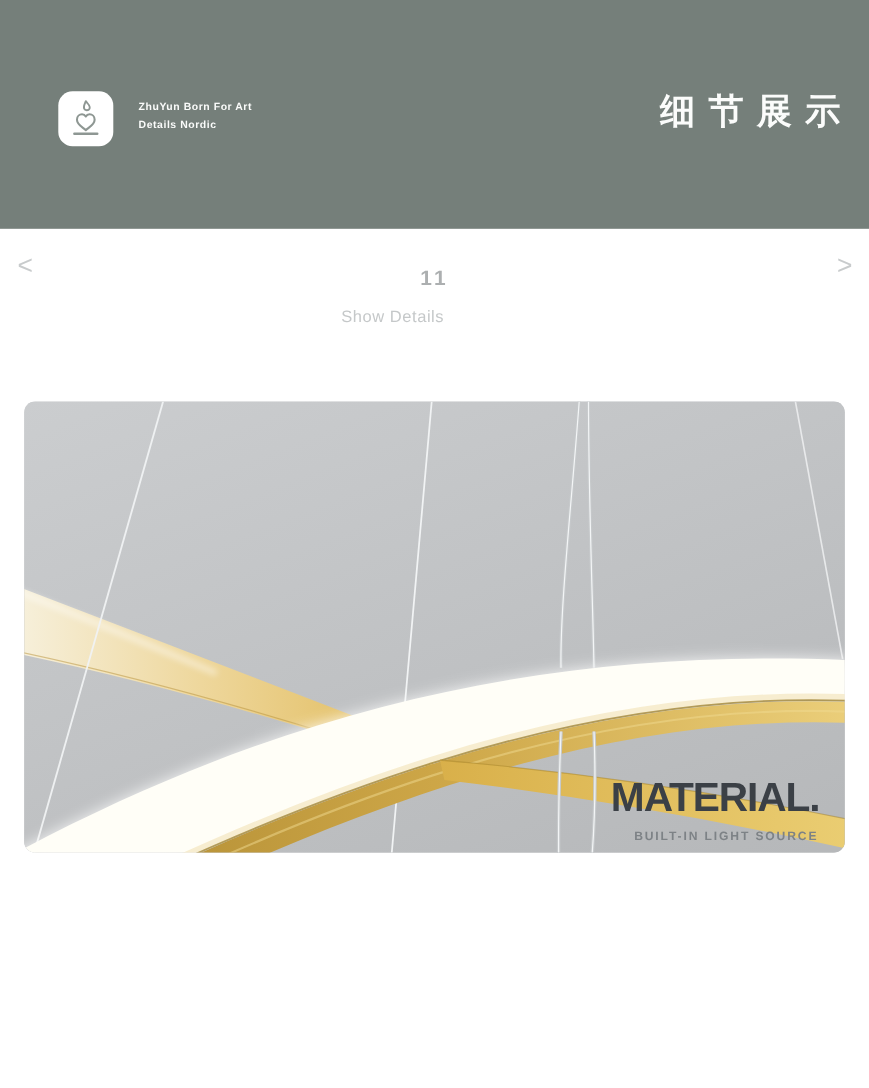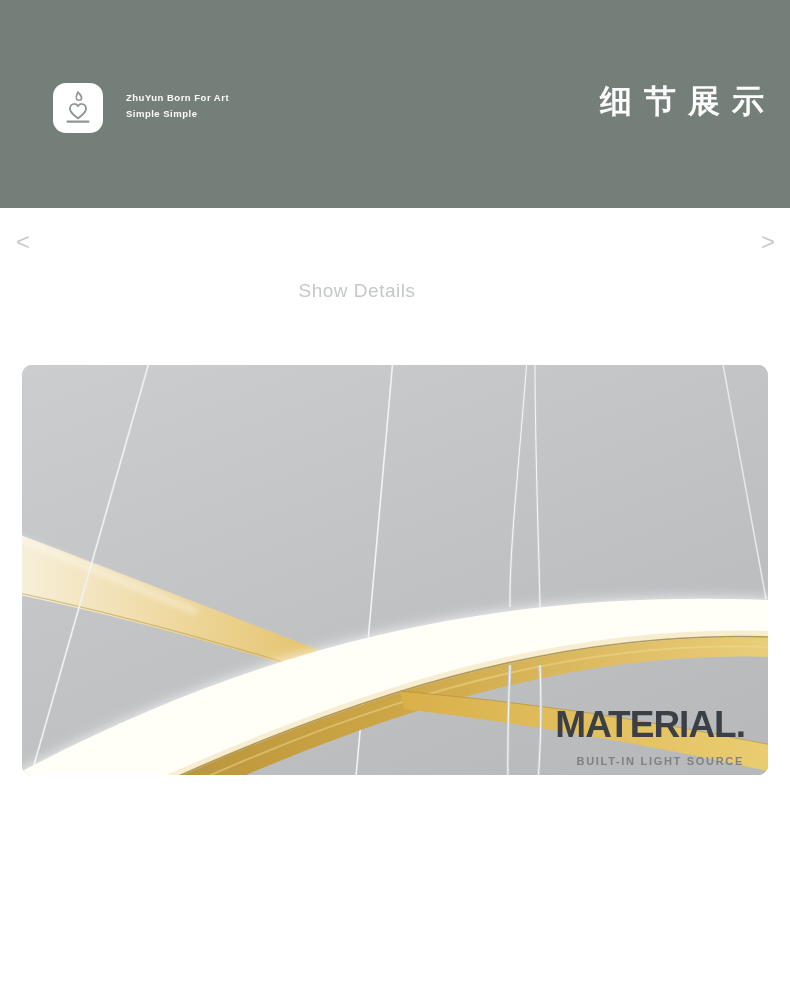--- a/index.html
+++ b/index.html
@@ -16,21 +16,21 @@
         font-size:32px;font-weight:600;letter-spacing:12px;line-height:1.1;white-space:nowrap;}
 
   
   .arrow{position:absolute;top:230px;font-size:24px;color:var(--pager-arrow,#c8cbcc);line-height:1;
          cursor:pointer;user-select:none;}
   .arrow.prev{left:16px;}
   .arrow.next{right:15px;}
   .page-num{position:absolute;left:0;top:243px;width:790px;text-align:center;
         font-size:19px;font-weight:bold;letter-spacing:3px;color:var(--pager-number,#acafb0);}
   .page-sub{position:absolute;left:0;top:280px;width:714px;text-align:center;
-        font-size:19px;letter-spacing:.5px;color:var(--pager-label,#c5c8c9);}
+        font-size:15px;letter-spacing:.5px;color:var(--pager-label,#c5c8c9);}
 
   
   .photo{position:absolute;left:22px;top:365px;width:746px;height:410px;margin:0;
          border-radius:10px;overflow:hidden;
          background:linear-gradient(155deg,var(--photo-bg-top,#c9cbcd),var(--photo-bg-bottom,#b9bbbd));}
   .photo svg{position:absolute;left:0;top:0;}
   .headline{position:absolute;right:23px;top:341px;font-size:37px;font-weight:bold;letter-spacing:-1px;
          color:var(--headline-color,#3b4046);line-height:1;white-space:nowrap;}
   .subhead{position:absolute;right:24px;top:390px;font-size:11px;font-weight:bold;letter-spacing:1.7px;
          color:var(--subhead-color,#7d8286);white-space:nowrap;}
@@ -45,27 +45,28 @@
   <header class="hero">
     <div class="logo">
       <svg width="34" height="38" viewBox="0 0 36 40">
         <path d="M18 3 C20 6 23 7.5 21.5 10.5 C20.6 12.3 17.2 12.2 16.4 10.2 C15.5 8 16.8 6 18 3 Z" fill="none" stroke="#8e9793" stroke-width="1.8" stroke-linejoin="round"></path>
         <path d="M18 31 C14.5 27.8 9.5 25.4 9.5 20.8 C9.5 17.6 11.9 15.6 14.4 15.6 C16 15.6 17.2 16.4 18 17.8 C18.8 16.4 20 15.6 21.6 15.6 C24.1 15.6 26.5 17.6 26.5 20.8 C26.5 25.4 21.5 27.8 18 31 Z" fill="none" stroke="#8e9793" stroke-width="2" stroke-linejoin="round"></path>
         <line x1="7" y1="34.5" x2="29" y2="34.5" stroke="#8e9793" stroke-width="2.4" stroke-linecap="round"></line>
       </svg>
     </div>
     <div class="brand-text">
       <div>ZhuYun Born For Art</div>
-      <div>Simple Simple</div>
+      <div>Details Nordic</div>
     </div>
     <div class="section-title">细节展示</div>
   </header>
 
   <div class="arrow prev">&lt;</div>
   <div class="arrow next">&gt;</div>
+  <div class="page-num">11</div>
   <div class="page-sub">Show Details</div>
 
   <figure class="photo">
     <svg width="746" height="530" viewBox="0 0 746 530">
       <defs>
         <linearGradient id="bgGrad" x1="0" y1="0" x2="0.55" y2="1">
           <stop offset="0" stop-color="#cbcdcf"></stop>
           <stop offset="1" stop-color="#b6b8ba"></stop>
         </linearGradient>
         <linearGradient id="goldLeft" x1="0" y1="0" x2="1" y2="0">

